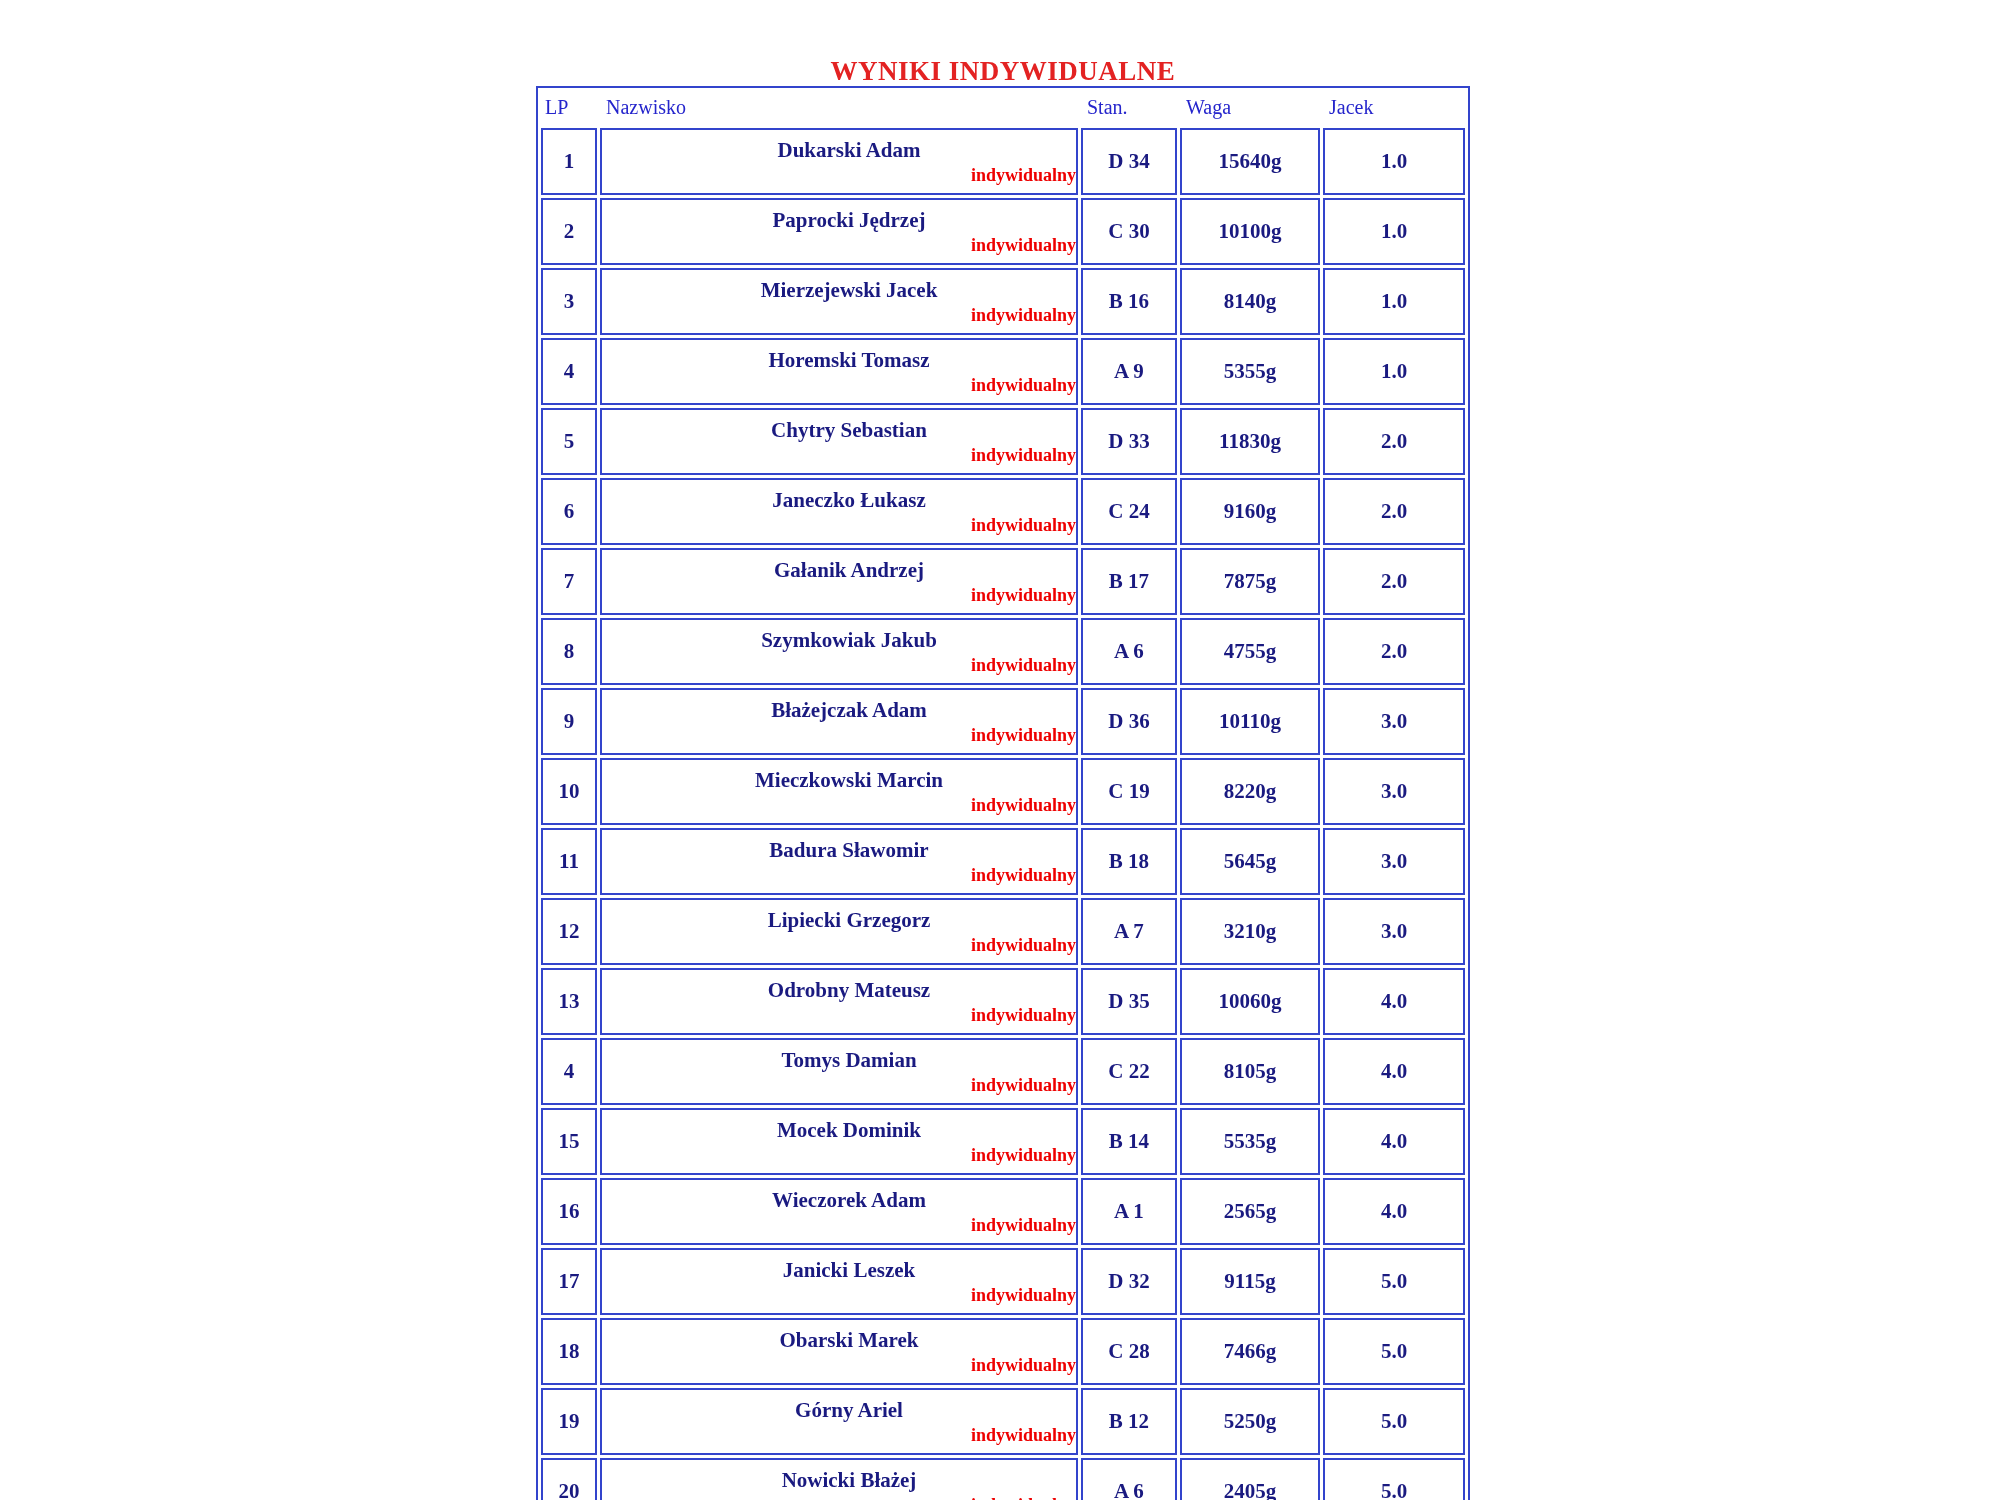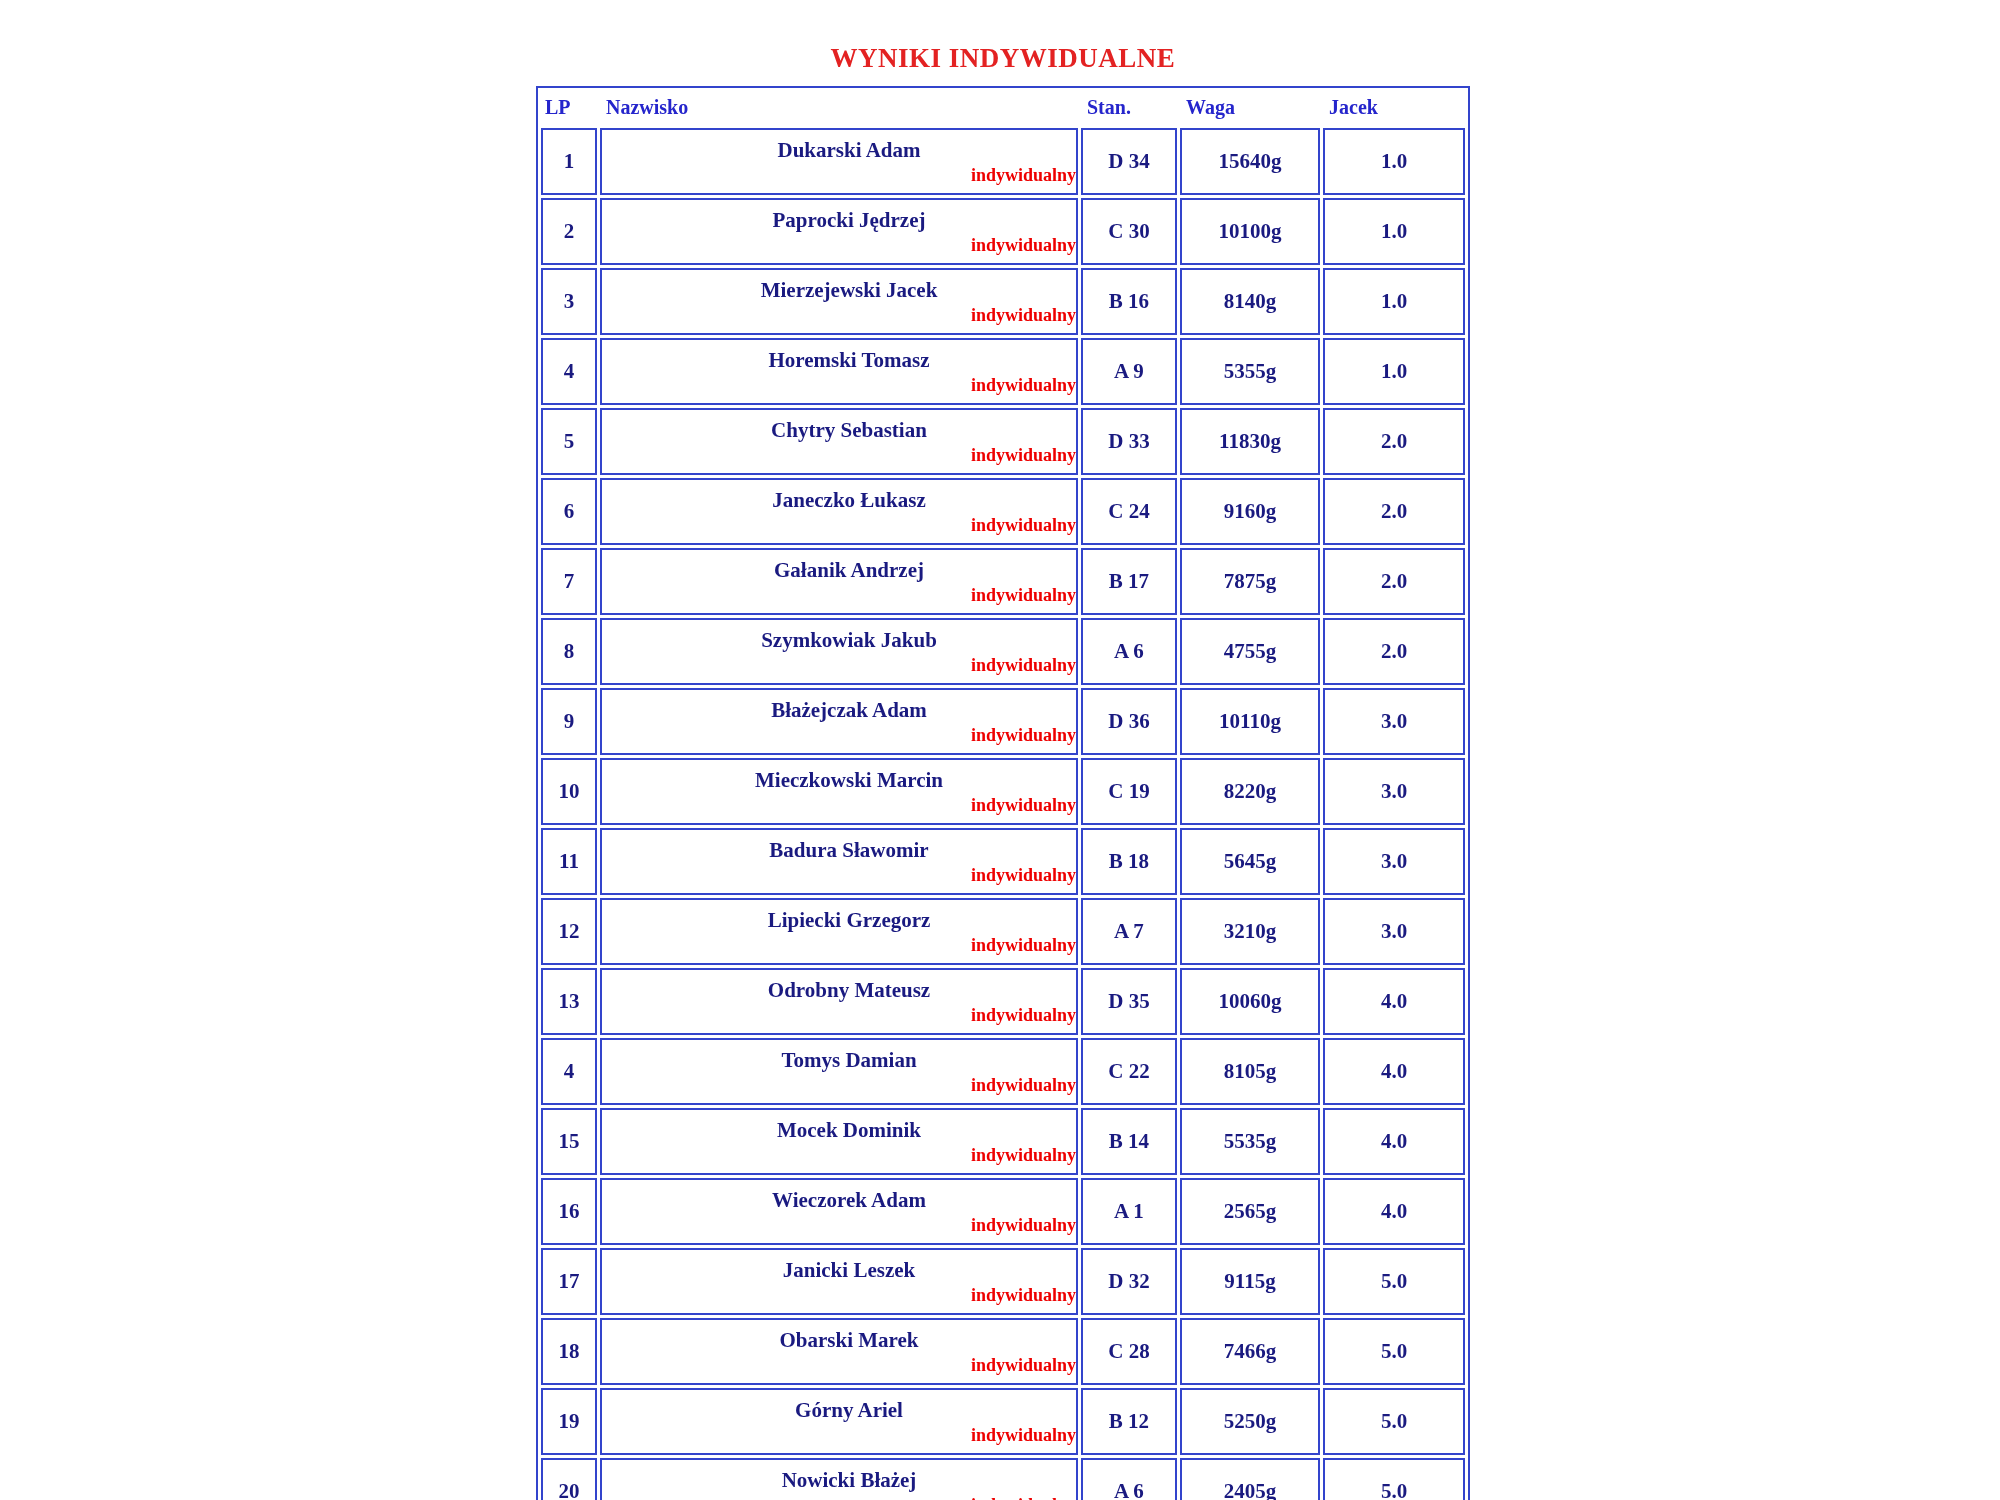--- a/index.html
+++ b/index.html
@@ -11,21 +11,21 @@
     width: 2000px;
     height: 1500px;
     position: relative;
     overflow: hidden;
     font-family: "Liberation Serif", "DejaVu Serif", serif;
     font-weight: bold;
   }
   .page-title {
     position: absolute;
     left: 536px;
-    top: 42px;
+    top: 55px;
     width: 934px;
     text-align: center;
     color: #e32222;
     font-size: 27px;
     line-height: 32px;
     font-weight: bold;
     letter-spacing: 0.5px;
   }
   table.results {
     position: absolute;
@@ -44,21 +44,21 @@
   col.c-waga   { width: 140px; }
   col.c-punkty { width: 142px; }
 
   thead th {
     height: 28px;
     border: none;
     text-align: left;
     vertical-align: middle;
     color: #2525cc;
     font-size: 20px;
-    font-weight: bold;
+    font-weight: normal;
     padding: 2px 0 4px 6px;
     white-space: nowrap;
   }
   thead th:first-child { padding-left: 4px; }
 
   tbody td {
     height: 63px;
     border: 2px solid #3344cc;
     background: #ffffff;
     vertical-align: middle;

